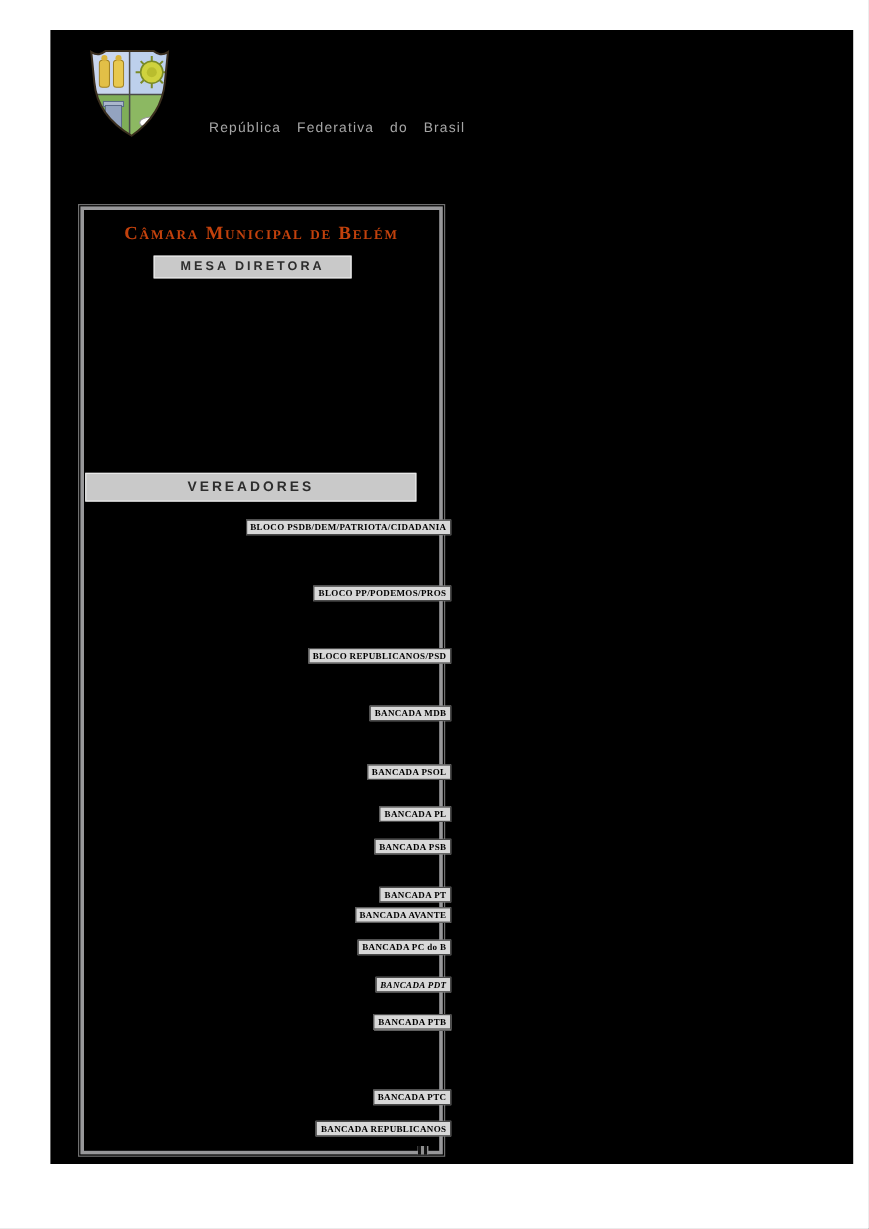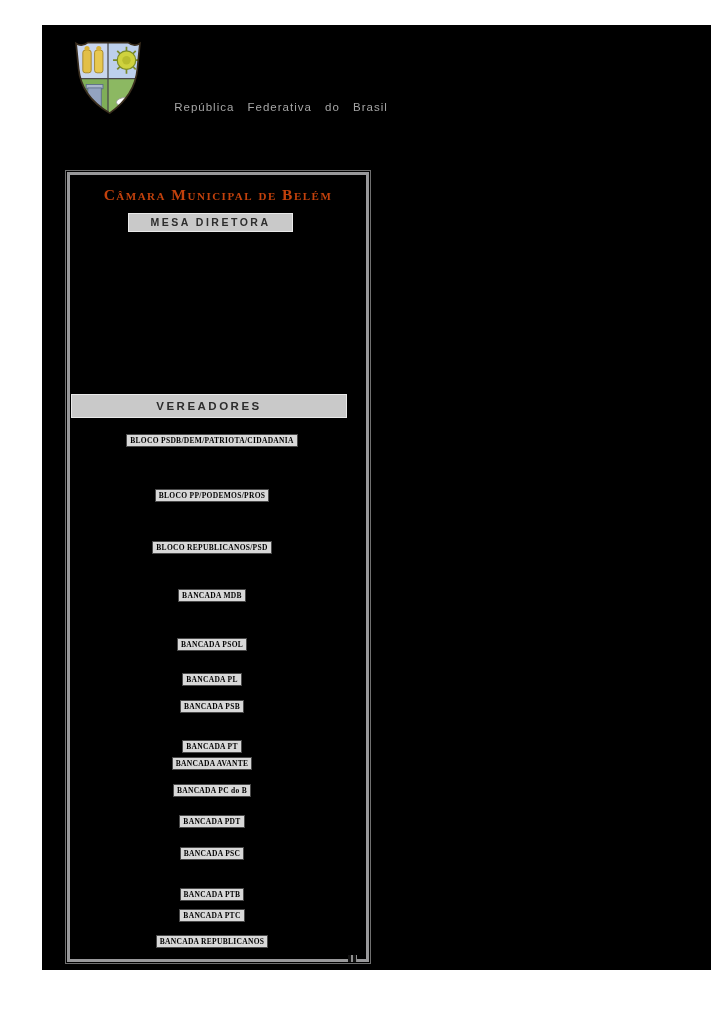--- a/index.html
+++ b/index.html
@@ -72,21 +72,22 @@
   .bar.vereadores {
     left: 1px; top: 219px;
     width: 274px; height: 22px;
     font-size: 11.5px;
     line-height: 22px;
   }
   .label-row {
     position: absolute;
     left: 0;
     width: 284px;
-    text-align: center;
+    text-align: right;
+    padding-left: 22px;
   }
   .party-label {
     display: inline-block;
     background: #d8d8d8;
     border: 1px solid #4a4a4a;
     color: #000;
     font-family: "Liberation Serif", serif;
     font-weight: bold;
     font-size: 7.5px;
     letter-spacing: 0.3px;
@@ -155,23 +156,23 @@
           <div class="label-row" style="top: 254px;"><span class="party-label">BLOCO PSDB/DEM/PATRIOTA/CIDADANIA</span></div>
           <div class="label-row" style="top: 309px; text-decoration: underline;"><span class="party-label">BLOCO PP/PODEMOS/PROS</span></div>
           <div class="label-row" style="top: 361px;"><span class="party-label">BLOCO REPUBLICANOS/PSD</span></div>
           <div class="label-row" style="top: 409px;"><span class="party-label">BANCADA MDB</span></div>
           <div class="label-row" style="top: 458px;"><span class="party-label">BANCADA PSOL</span></div>
           <div class="label-row" style="top: 493px;"><span class="party-label">BANCADA PL</span></div>
           <div class="label-row" style="top: 520px;"><span class="party-label">BANCADA PSB</span></div>
           <div class="label-row" style="top: 560px;"><span class="party-label">BANCADA PT</span></div>
           <div class="label-row" style="top: 577px;"><span class="party-label">BANCADA AVANTE</span></div>
           <div class="label-row" style="top: 604px;"><span class="party-label">BANCADA PC do B</span></div>
-          <div class="label-row" style="top: 635px;"><span class="party-label">BANCADA PDT</span></div>
+          <div class="label-row" style="top: 635px; font-style: italic;"><span class="party-label">BANCADA PDT</span></div>
           <div class="label-row" style="top: 667px;"><span class="party-label">BANCADA PSC</span></div>
-          <div class="label-row" style="top: 708px;"><span class="party-label">BANCADA PTB</span></div>
+          <div class="label-row" style="top: 666px;"><span class="party-label">BANCADA PTB</span></div>
           <div class="label-row" style="top: 729px;"><span class="party-label">BANCADA PTC</span></div>
           <div class="label-row" style="top: 755px;"><span class="party-label">BANCADA REPUBLICANOS</span></div>
         </div>
       <div class="corner-mark"></div>
     </div>
 
   </div>
 </div>
 
 </body></html>

